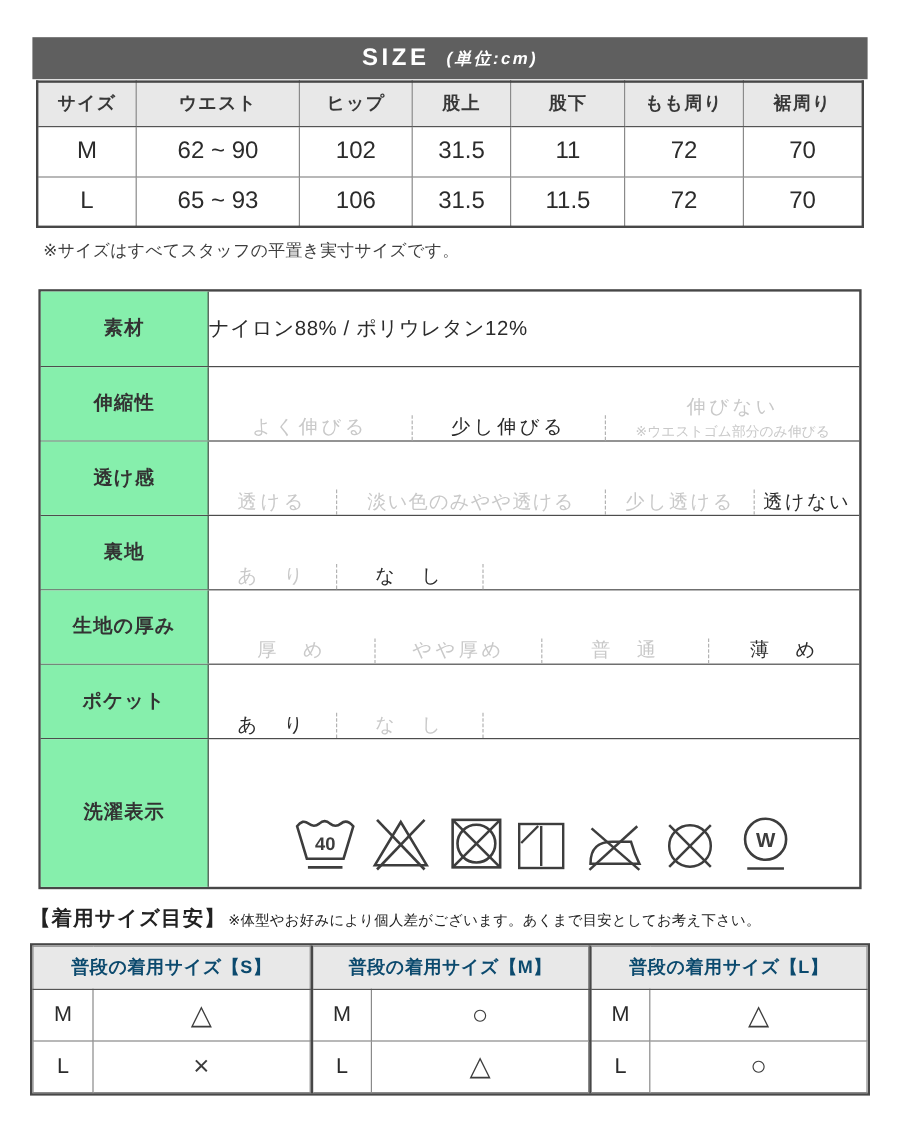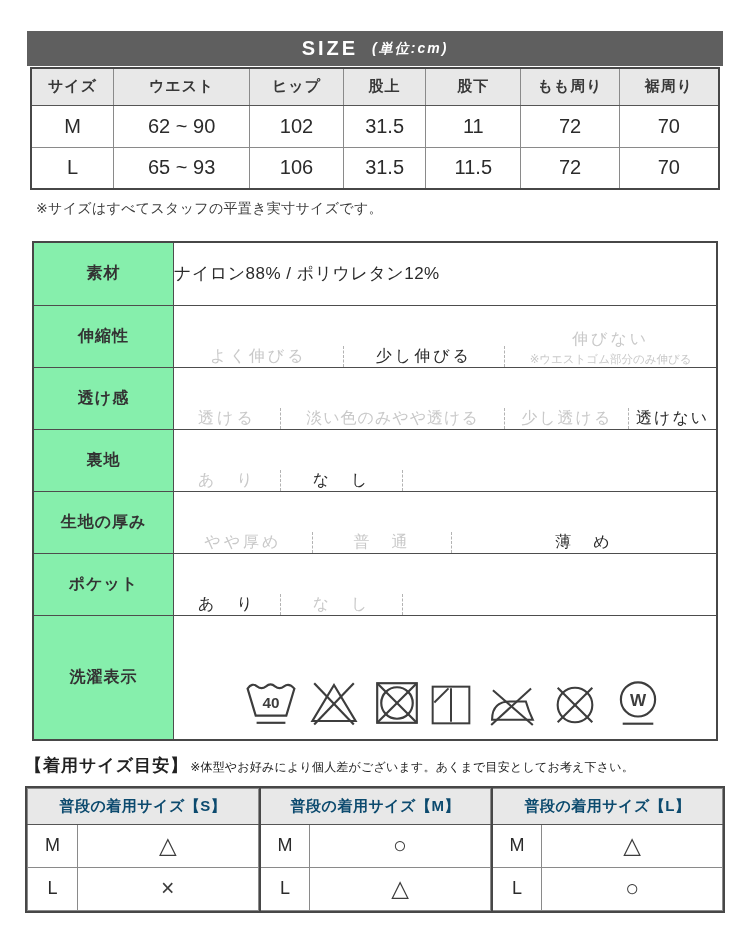--- a/index.html
+++ b/index.html
@@ -227,20 +227,21 @@
     <div class="spec-opts">
       <div class="opt" style="flex:0 0 19.7%">あ　り</div>
       <div class="opt sel" style="flex:0 0 22.6%">な　し</div>
       <div class="opt-filler"></div>
     </div>
   </div>
 
   <div class="spec-row">
     <div class="spec-label">生地の厚み</div>
     <div class="spec-opts">
+      <div class="opt" style="flex:0 0 25.7%">厚　め</div>
       <div class="opt" style="flex:0 0 25.6%">やや厚め</div>
       <div class="opt" style="flex:0 0 25.7%">普　通</div>
       <div class="opt sel last" style="flex:1">薄　め</div>
     </div>
   </div>
 
   <div class="spec-row">
     <div class="spec-label">ポケット</div>
     <div class="spec-opts">
       <div class="opt sel" style="flex:0 0 19.7%">あ　り</div>

